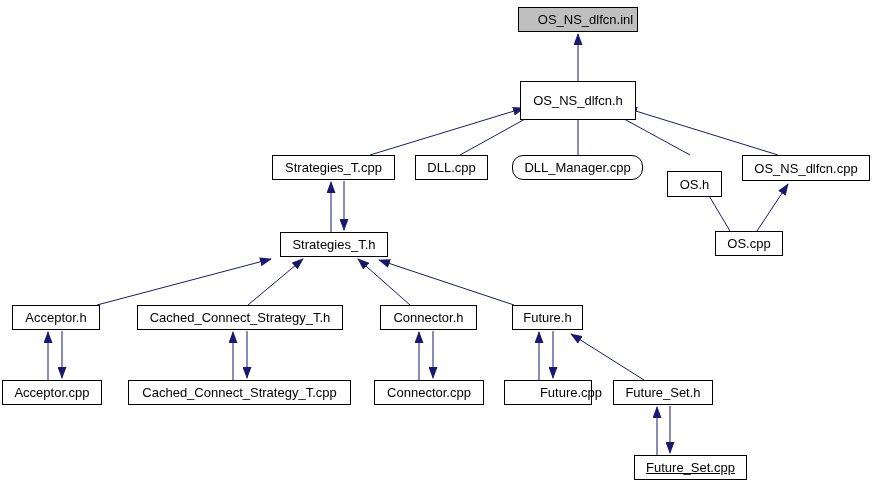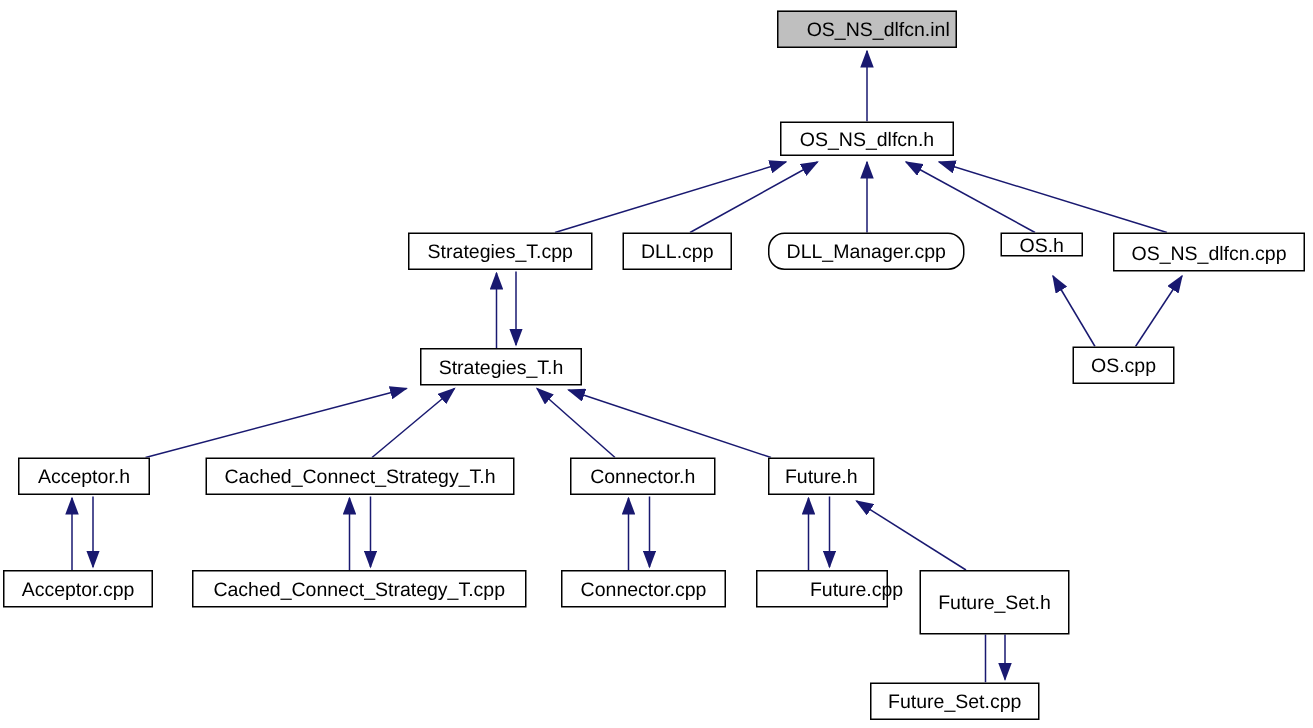--- a/index.html
+++ b/index.html
@@ -73,32 +73,32 @@
         <line x1="553" y1="331" x2="553" y2="378" stroke="#191970" stroke-width="1" marker-end="url(#arrow)"></line>
         <line x1="644" y1="380" x2="571" y2="334" stroke="#191970" stroke-width="1" marker-end="url(#arrow)"></line>
         <line x1="730" y1="231" x2="702" y2="184" stroke="#191970" stroke-width="1" marker-end="url(#arrow)"></line>
         <line x1="757" y1="231" x2="788" y2="184" stroke="#191970" stroke-width="1" marker-end="url(#arrow)"></line>
         <line x1="657" y1="455" x2="657" y2="407" stroke="#191970" stroke-width="1" marker-end="url(#arrow)"></line>
         <line x1="670" y1="406" x2="670" y2="453" stroke="#191970" stroke-width="1" marker-end="url(#arrow)"></line>
       </g>
   </svg>
   <div id="nodes">
       <div class="node filled" style="left: 518px; top: 7px; width: 120px; height: 25px; padding-left: 15px;">OS_NS_dlfcn.inl</div>
-      <div class="node" style="left: 520px; top: 81px; width: 116px; height: 23px;">OS_NS_dlfcn.h</div>
+      <div class="node" style="left: 520px; top: 81px; width: 116px; height: 39px;">OS_NS_dlfcn.h</div>
       <div class="node" style="left: 272px; top: 155px; width: 123px; height: 25px;">Strategies_T.cpp</div>
       <div class="node" style="left: 415px; top: 155px; width: 73px; height: 25px;">DLL.cpp</div>
       <div class="node" style="left: 512px; top: 155px; width: 131px; height: 25px; border-radius: 11px;">DLL_Manager.cpp</div>
-      <div class="node" style="left: 667px; top: 155px; width: 55px; height: 16px;">OS.h</div>
+      <div class="node" style="left: 667px; top: 171px; width: 55px; height: 26px;">OS.h</div>
       <div class="node" style="left: 742px; top: 155px; width: 128px; height: 26px;">OS_NS_dlfcn.cpp</div>
       <div class="node" style="left: 280px; top: 232px; width: 108px; height: 25px;">Strategies_T.h</div>
       <div class="node" style="left: 715px; top: 231px; width: 68px; height: 25px;">OS.cpp</div>
       <div class="node" style="left: 12px; top: 305px; width: 88px; height: 25px; text-align: right;">Acceptor.h</div>
       <div class="node" style="left: 137px; top: 305px; width: 206px; height: 25px;">Cached_Connect_Strategy_T.h</div>
       <div class="node" style="left: 380px; top: 305px; width: 97px; height: 25px;">Connector.h</div>
       <div class="node" style="left: 512px; top: 305px; width: 71px; height: 25px;">Future.h</div>
       <div class="node" style="left: 2px; top: 380px; width: 100px; height: 25px;">Acceptor.cpp</div>
       <div class="node" style="left: 128px; top: 380px; width: 223px; height: 25px;">Cached_Connect_Strategy_T.cpp</div>
       <div class="node" style="left: 374px; top: 380px; width: 110px; height: 25px;">Connector.cpp</div>
       <div class="node" style="left: 504px; top: 380px; width: 88px; height: 25px; padding-left: 46px;">Future.cpp</div>
-      <div class="node" style="left: 613px; top: 380px; width: 100px; height: 43px;">Future_Set.h</div>
-      <div class="node" style="left: 580px; top: 455px; width: 113px; height: 25px;">Future_Set.cpp</div>
+      <div class="node" style="left: 613px; top: 380px; width: 100px; height: 25px;">Future_Set.h</div>
+      <div class="node" style="left: 634px; top: 455px; width: 113px; height: 25px; text-decoration: underline;">Future_Set.cpp</div>
     </div>
 </div>
 
 </body></html>

